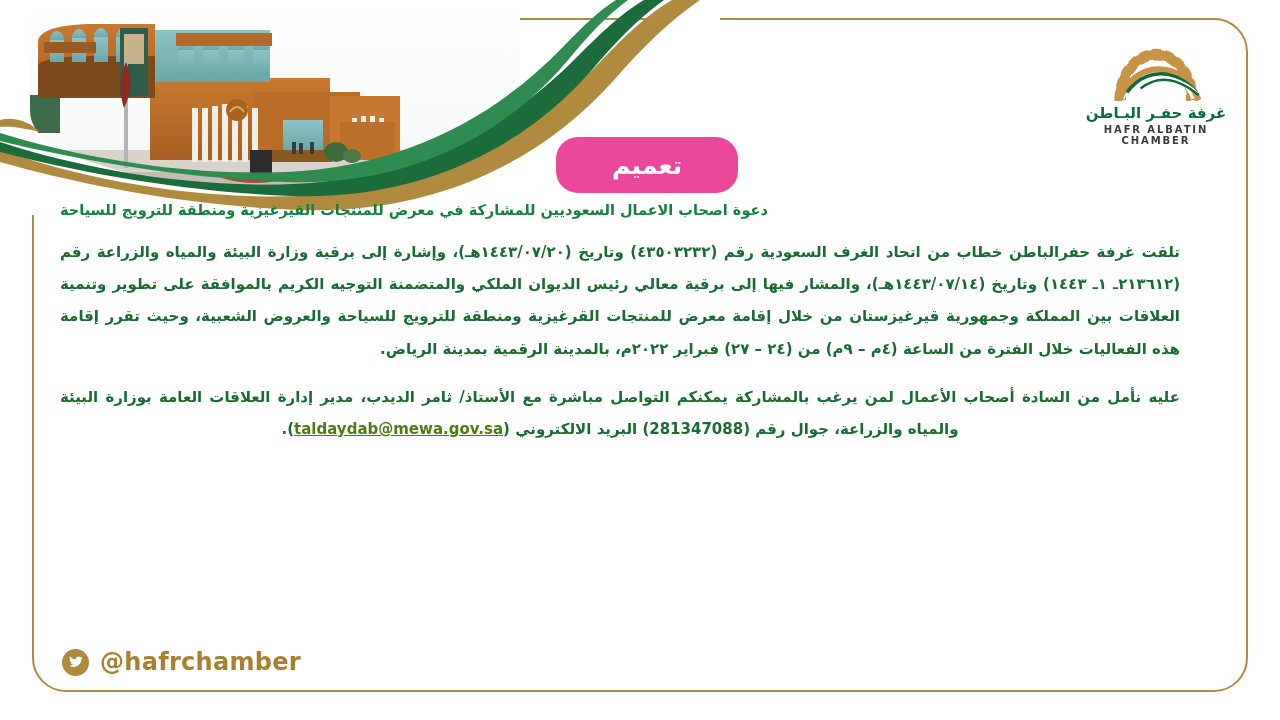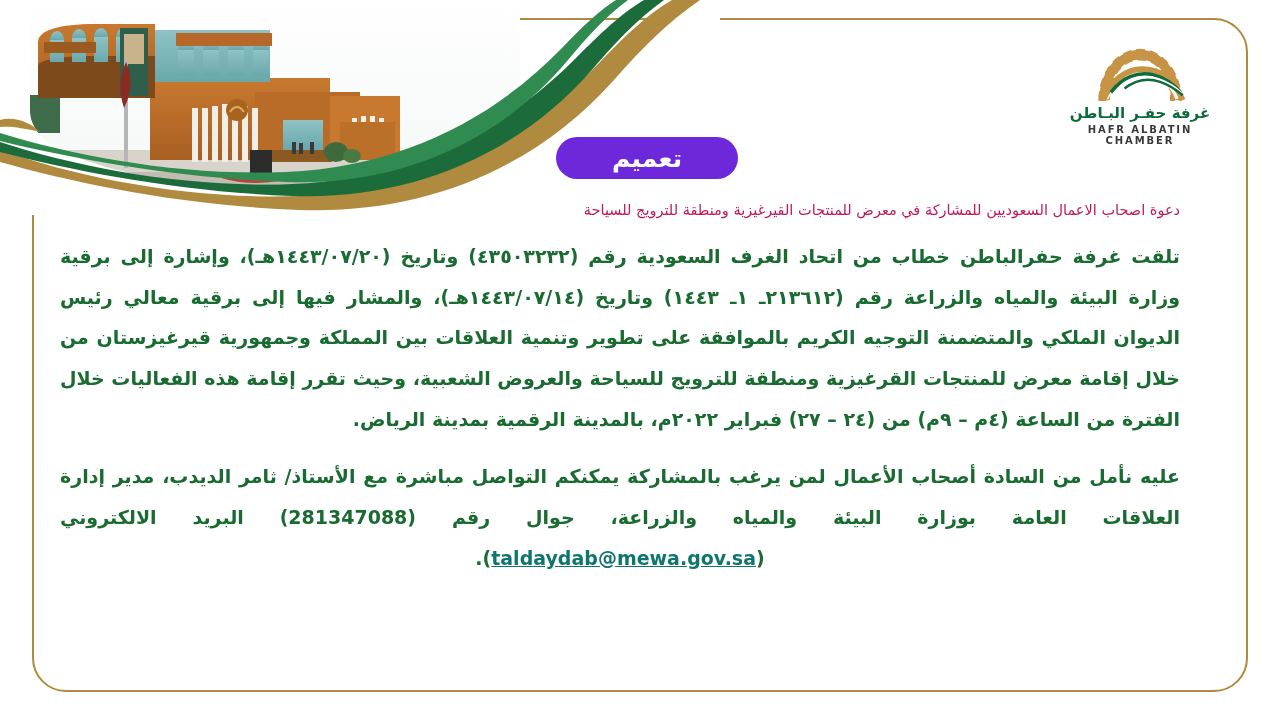--- a/index.html
+++ b/index.html
@@ -39,62 +39,62 @@
   #header-art svg{display:block;}
 
   
   .photo-clip{
     position:absolute;left:0;top:0;width:560px;height:195px;
     z-index:7;
   }
 
   
   #logo{
-    position:absolute;right:60px;top:42px;width:160px;z-index:12;
+    position:absolute;right:44px;top:42px;width:160px;z-index:12;
     text-align:center;
   }
   #logo .logo-mark{width:118px;height:62px;margin:0 auto;display:block;}
   #logo .logo-ar{
     font-size:15px;color:#0b6b3a;font-weight:bold;letter-spacing:2px;
     margin-top:1px;line-height:1.1;
   }
   #logo .logo-en{
     font-size:10px;color:#3a3a3a;letter-spacing:1.9px;font-weight:bold;
     margin-top:2px;
   }
 
   
   #title-pill{
-    position:absolute;left:556px;top:137px;width:182px;height:42px;
-    background:#6d28d9;border-radius:22px;z-index:12;
+    position:absolute;left:556px;top:137px;width:182px;height:56px;
+    background:#ec4899;border-radius:22px;z-index:12;
     display:flex;align-items:center;justify-content:center;
   }
   #title-pill span{
     color:#ffffff;font-size:25px;font-weight:bold;letter-spacing:1px;
     line-height:1;
   }
 
   
   #content{
     position:absolute;left:60px;top:200px;width:1120px;z-index:11;
     direction:rtl;text-align:justify;
   }
   .headline{
-    color:#be185d;font-size:14.5px;font-weight:normal;
-    text-align:right;line-height:1.5;margin-bottom:14px;
+    color:#15803d;font-size:14.5px;font-weight:bold;
+    text-align:left;line-height:1.5;margin-bottom:14px;
   }
   .para{
-    color:#1a6b32;font-size:19px;font-weight:bold;
+    color:#1a6b32;font-size:15px;font-weight:bold;
     line-height:2.15;text-align:justify;text-align-last:center;
     margin:0 0 16px 0;
   }
   .para.p1{text-align:justify;text-align-last:right;}
   .para.p2{text-align:justify;text-align-last:center;}
   a.email{
-    color:#0f766e;text-decoration:underline;font-weight:bold;
+    color:#4d7c0f;text-decoration:underline;font-weight:bold;
     direction:ltr;unicode-bidi:embed;
   }
 
   
   #footer{
     position:absolute;left:62px;bottom:44px;z-index:12;
     display:flex;align-items:center;gap:11px;direction:ltr;
   }
   #footer .tw{
     width:27px;height:27px;border-radius:50%;background:#b08a3e;
@@ -269,14 +269,22 @@
   </div>
 
   <div id="content">
     <div class="headline">دعوة اصحاب الاعمال السعوديين للمشاركة في معرض للمنتجات القيرغيزية ومنطقة للترويج للسياحة</div>
 
     <p class="para p1">تلقت غرفة حفرالباطن خطاب من اتحاد الغرف السعودية رقم (٤٣٥٠٣٢٣٢) وتاريخ (١٤٤٣/٠٧/٢٠هـ)، وإشارة إلى برقية وزارة البيئة والمياه والزراعة رقم (٢١٣٦١٢ـ ١ـ ١٤٤٣) وتاريخ (١٤٤٣/٠٧/١٤هـ)، والمشار فيها إلى برقية معالي رئيس الديوان الملكي والمتضمنة التوجيه الكريم بالموافقة على تطوير وتنمية العلاقات بين المملكة وجمهورية قيرغيزستان من خلال إقامة معرض للمنتجات القرغيزية ومنطقة للترويج للسياحة والعروض الشعبية، وحيث تقرر إقامة هذه الفعاليات خلال الفترة من الساعة (٤م – ٩م) من (٢٤ – ٢٧) فبراير ٢٠٢٢م، بالمدينة الرقمية بمدينة الرياض.</p>
 
     <p class="para p2"><span>عليه نأمل من السادة أصحاب الأعمال لمن يرغب بالمشاركة يمكنكم التواصل مباشرة مع الأستاذ/ ثامر الديدب، مدير إدارة العلاقات العامة بوزارة البيئة والمياه والزراعة، جوال رقم (281347088) البريد الالكتروني (</span><a class="email" href="#">taldaydab@mewa.gov.sa</a><span>).</span></p>
   </div>
 
+  <div id="footer">
+    <span class="tw">
+      <svg viewBox="0 0 24 24" aria-hidden="true">
+        <path fill="#ffffff" d="M22 5.8a8.3 8.3 0 0 1-2.4.7 4.2 4.2 0 0 0 1.8-2.3 8.3 8.3 0 0 1-2.6 1A4.15 4.15 0 0 0 11.6 8a11.8 11.8 0 0 1-8.6-4.3 4.15 4.15 0 0 0 1.3 5.5A4.1 4.1 0 0 1 2.4 8.7v.05a4.15 4.15 0 0 0 3.3 4.07 4.2 4.2 0 0 1-1.87.07 4.16 4.16 0 0 0 3.88 2.89A8.33 8.33 0 0 1 2 17.5a11.75 11.75 0 0 0 6.36 1.86c7.64 0 11.81-6.33 11.81-11.82q0-.27-.01-.53A8.4 8.4 0 0 0 22 5.8z"></path>
+      </svg>
+    </span>
+    <span class="handle">@hafrchamber</span>
+  </div>
 
 </div>
 
 </body></html>

